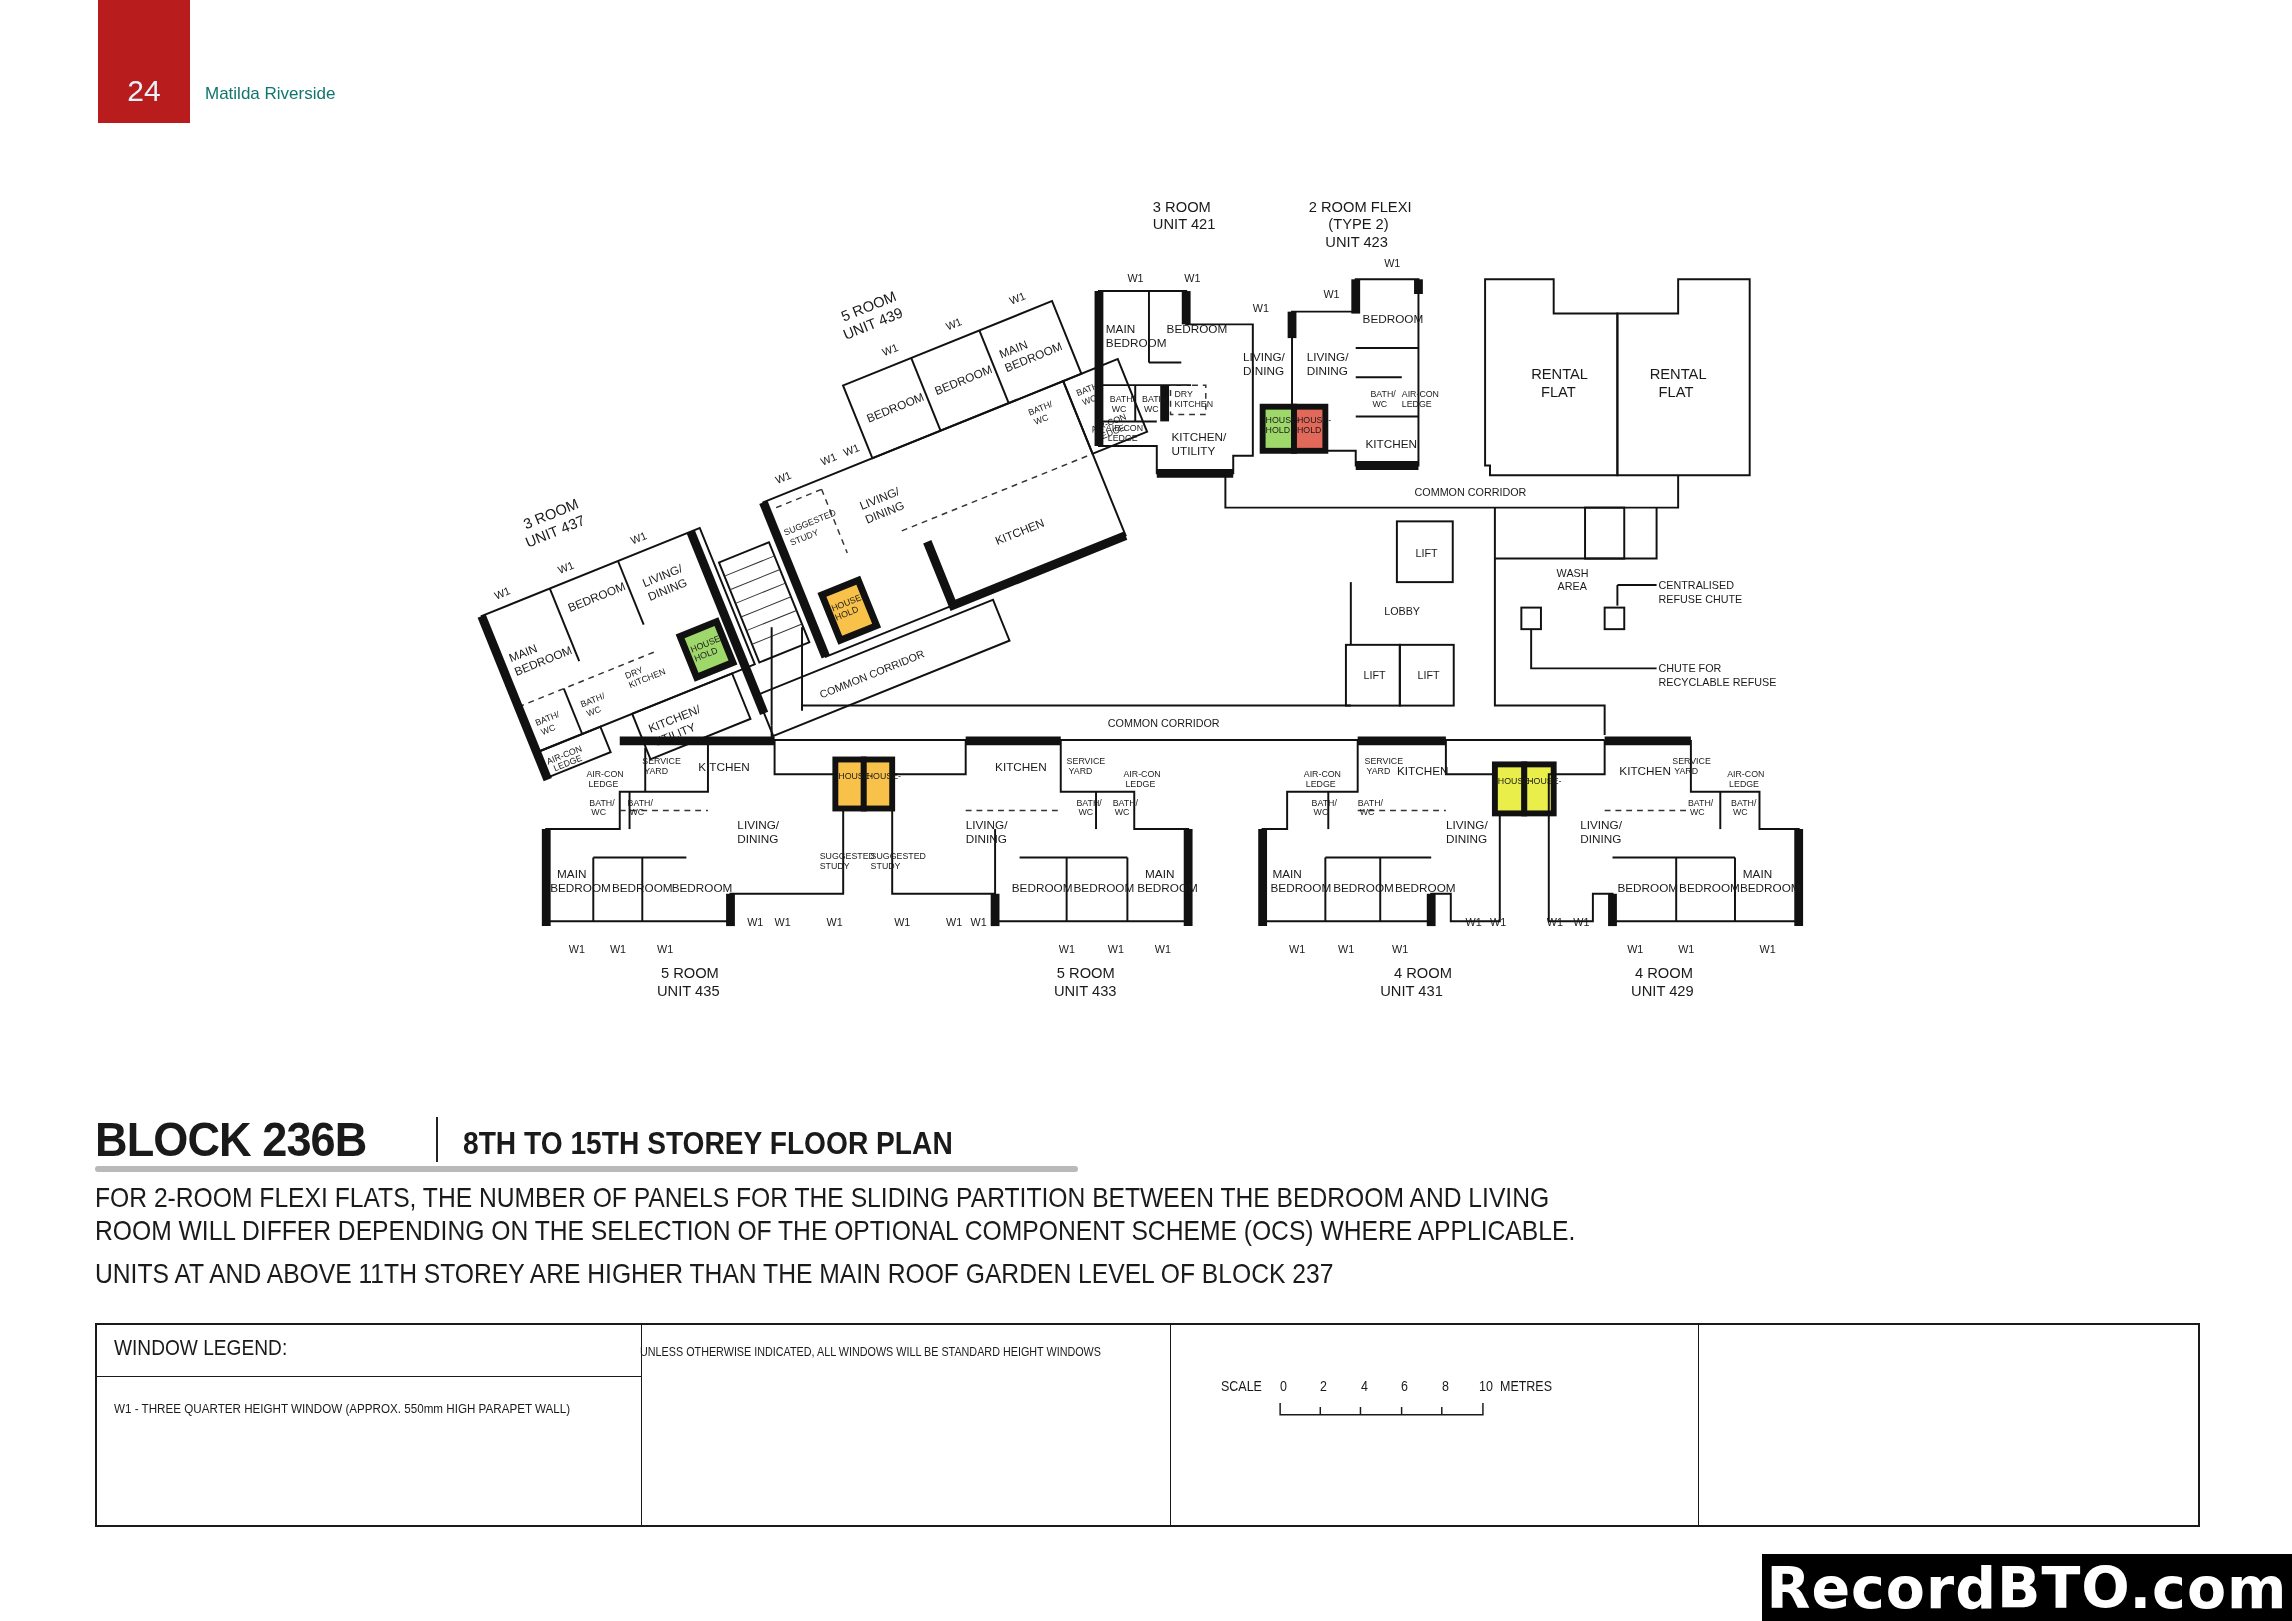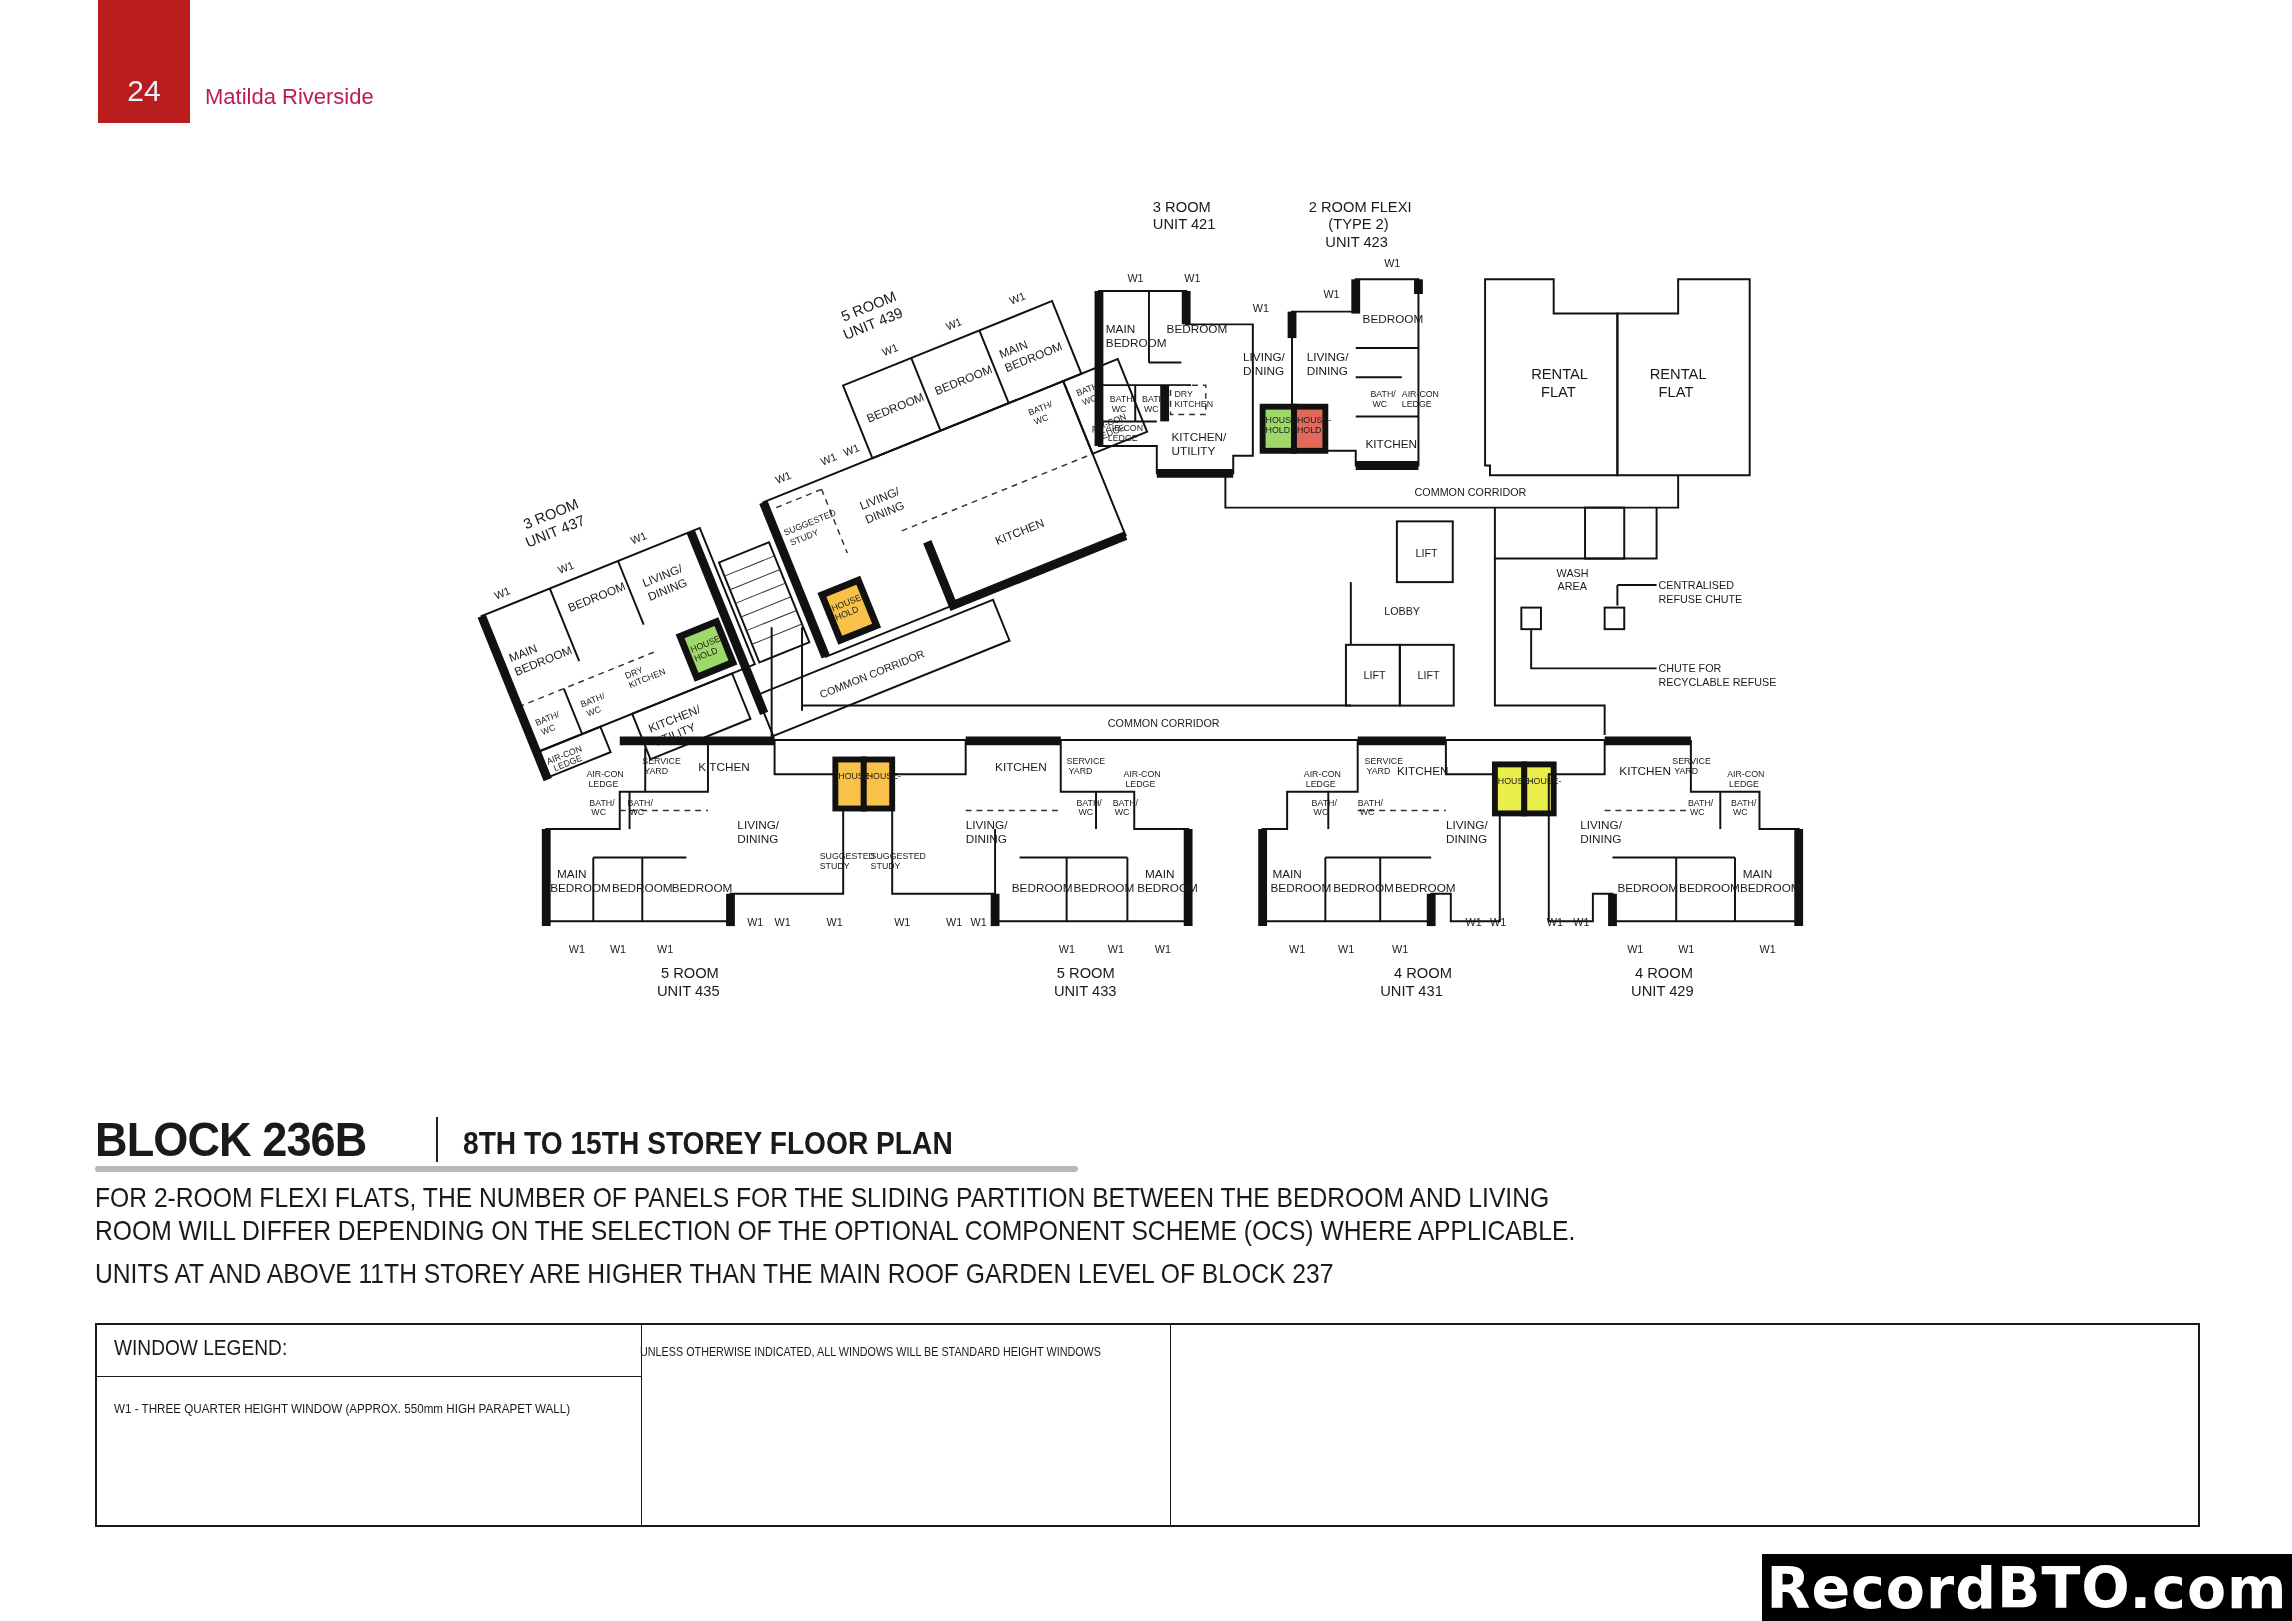--- a/index.html
+++ b/index.html
@@ -1,20 +1,20 @@
 <!DOCTYPE html>
 <html><head>
 <meta charset="utf-8">
 <style>
   html, body { margin:0; padding:0; background:#ffffff; }
   body { width:2293px; height:1621px; position:relative; overflow:hidden; font-family:"Liberation Sans", sans-serif; color:#1a1a1a; }
   .abs { position:absolute; }
   .page-tab { left:98px; top:0; width:92px; height:123px; background:#b91c1c; }
   .page-num { position:absolute; left:0; width:92px; top:74px; text-align:center; color:#e8f2fa; font-size:30px; font-family:"Liberation Sans", sans-serif; }
-  .doc-title { left:205px; top:84px; font-size:22px; color:#be185d; }
+  .doc-title { left:205px; top:84px; font-size:17px; color:#0f766e; }
   .plan { left:0; top:0; width:2293px; height:1078px; }
   .plan text { font-family:"Liberation Sans", sans-serif; fill:#1a1a1a; }
   .block-title { left:95px; top:1111px; font-size:49px; font-weight:bold; letter-spacing:-1px; transform:scaleX(0.92); transform-origin:left; }
   .title-sep { left:436px; top:1117px; width:2px; height:45px; background:#222; }
   .sub-title { left:463px; top:1125px; font-size:32px; font-weight:bold; transform:scaleX(0.88); transform-origin:left; }
   .title-underline { left:95px; top:1166px; width:983px; height:5.9px; background:#b9b9b9; border-radius:2.9px; }
   .note { left:95px; font-size:27.4px; transform:scaleX(0.9); transform-origin:left; white-space:nowrap; }
   .legend-table { left:95px; top:1323px; width:2105px; height:204px; border:2px solid #1a1a1a; box-sizing:border-box; }
   .lg-col { position:absolute; top:0; bottom:0; border-right:1.5px solid #1a1a1a;padding-left:28px; }
   .lg-col.last { border-right:none; }
@@ -413,16 +413,29 @@
 
 <div class="abs legend-table">
   <div class="lg-col" style="left:0; width:516px;">
     <div class="lg-txt" style="left:16.7px; top:9.8px; font-size:22.5px;">WINDOW LEGEND:</div>
     <div style="position:absolute; left:0; right:0; top:51px; border-top:1.5px solid #1a1a1a;"></div>
     <div class="lg-txt" style="left:16.7px; top:76px; font-size:13.7px;">W1 -  THREE QUARTER HEIGHT WINDOW (APPROX. 550mm HIGH PARAPET WALL)</div>
   </div>
   <div class="lg-col" style="left:529px; width:516px;">
     <div class="lg-txt" style="left:13.7px; top:19.6px; font-size:12.7px;">UNLESS OTHERWISE INDICATED,  ALL WINDOWS WILL BE STANDARD HEIGHT WINDOWS</div>
   </div>
+  <div class="lg-col" style="left:1031px; width:542px;">
+    <div class="lg-txt" style="left:93px; top:53px; font-size:14.7px;">SCALE</div>
+    <div class="lg-txt" style="left:152px; top:53px; font-size:14.7px;">0</div>
+    <div class="lg-txt" style="left:192px; top:53px; font-size:14.7px;">2</div>
+    <div class="lg-txt" style="left:233px; top:53px; font-size:14.7px;">4</div>
+    <div class="lg-txt" style="left:273px; top:53px; font-size:14.7px;">6</div>
+    <div class="lg-txt" style="left:314px; top:53px; font-size:14.7px;">8</div>
+    <div class="lg-txt" style="left:351px; top:53px; font-size:14.7px;">10</div>
+    <div class="lg-txt" style="left:372px; top:53px; font-size:14.7px;">METRES</div>
+    <svg style="position:absolute; left:147px; top:76px;" width="216" height="19.6" viewBox="0 0 220 20">
+      <path d="M5 2 L5 14 L212 14 L212 2 M46 6 L46 14 M87 6 L87 14 M129 6 L129 14 M170 6 L170 14" stroke="#1a1a1a" stroke-width="1.5" fill="none"></path>
+    </svg>
+  </div>
 </div>
 
 <div class="abs watermark">RecordBTO.com</div>
 
 
 </body></html>

